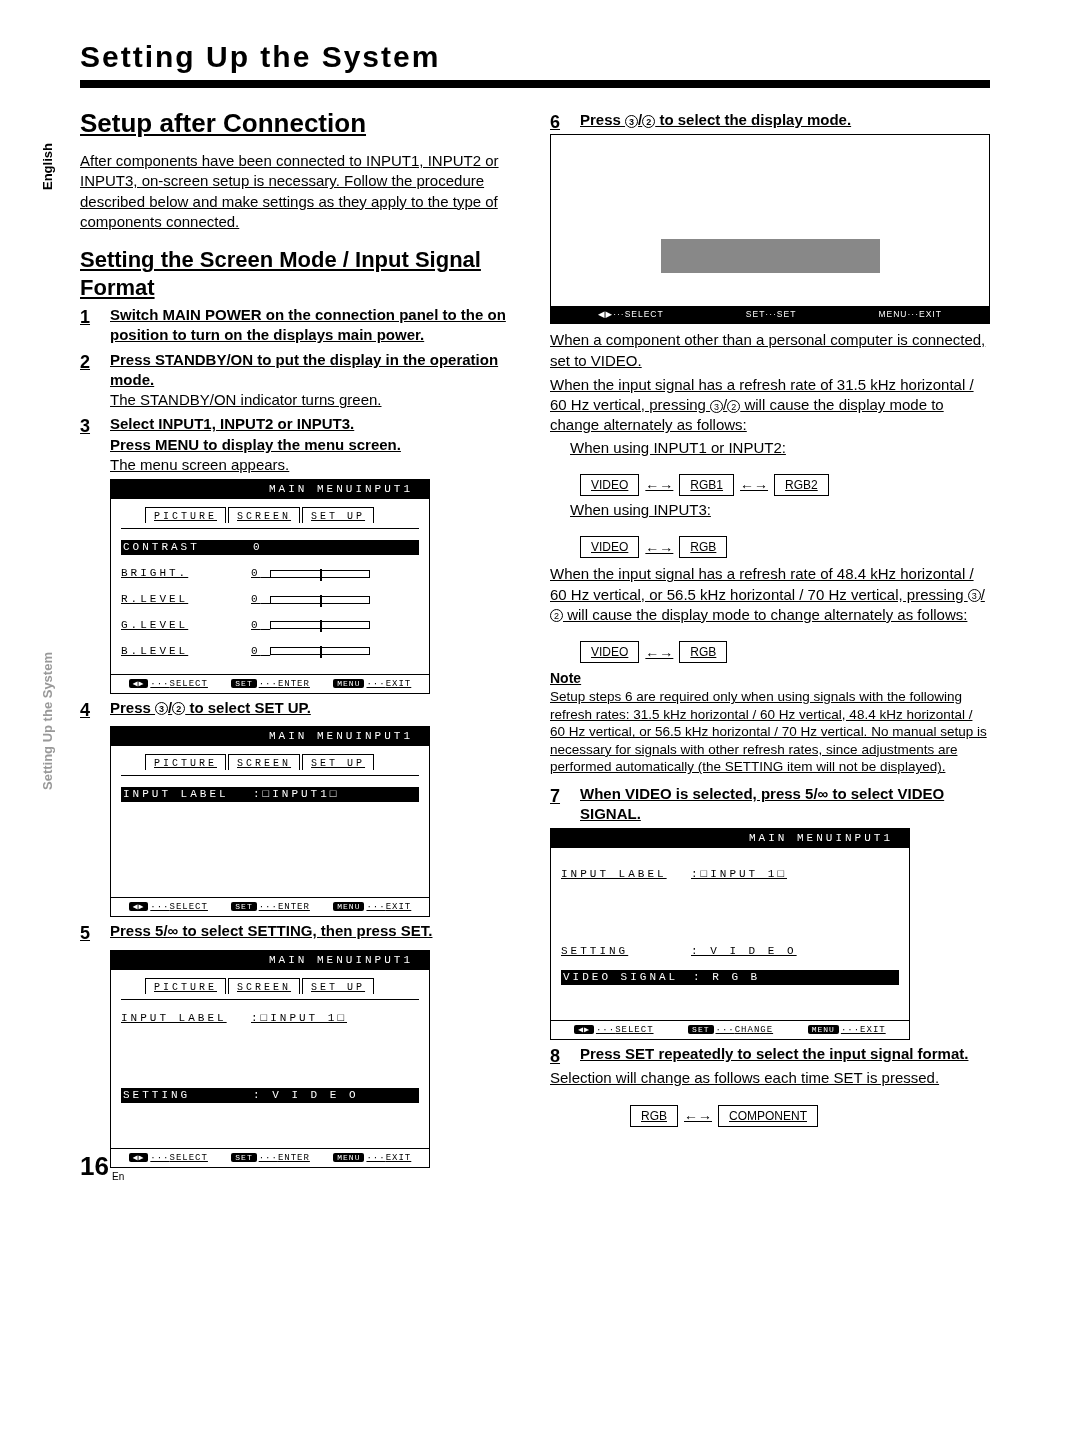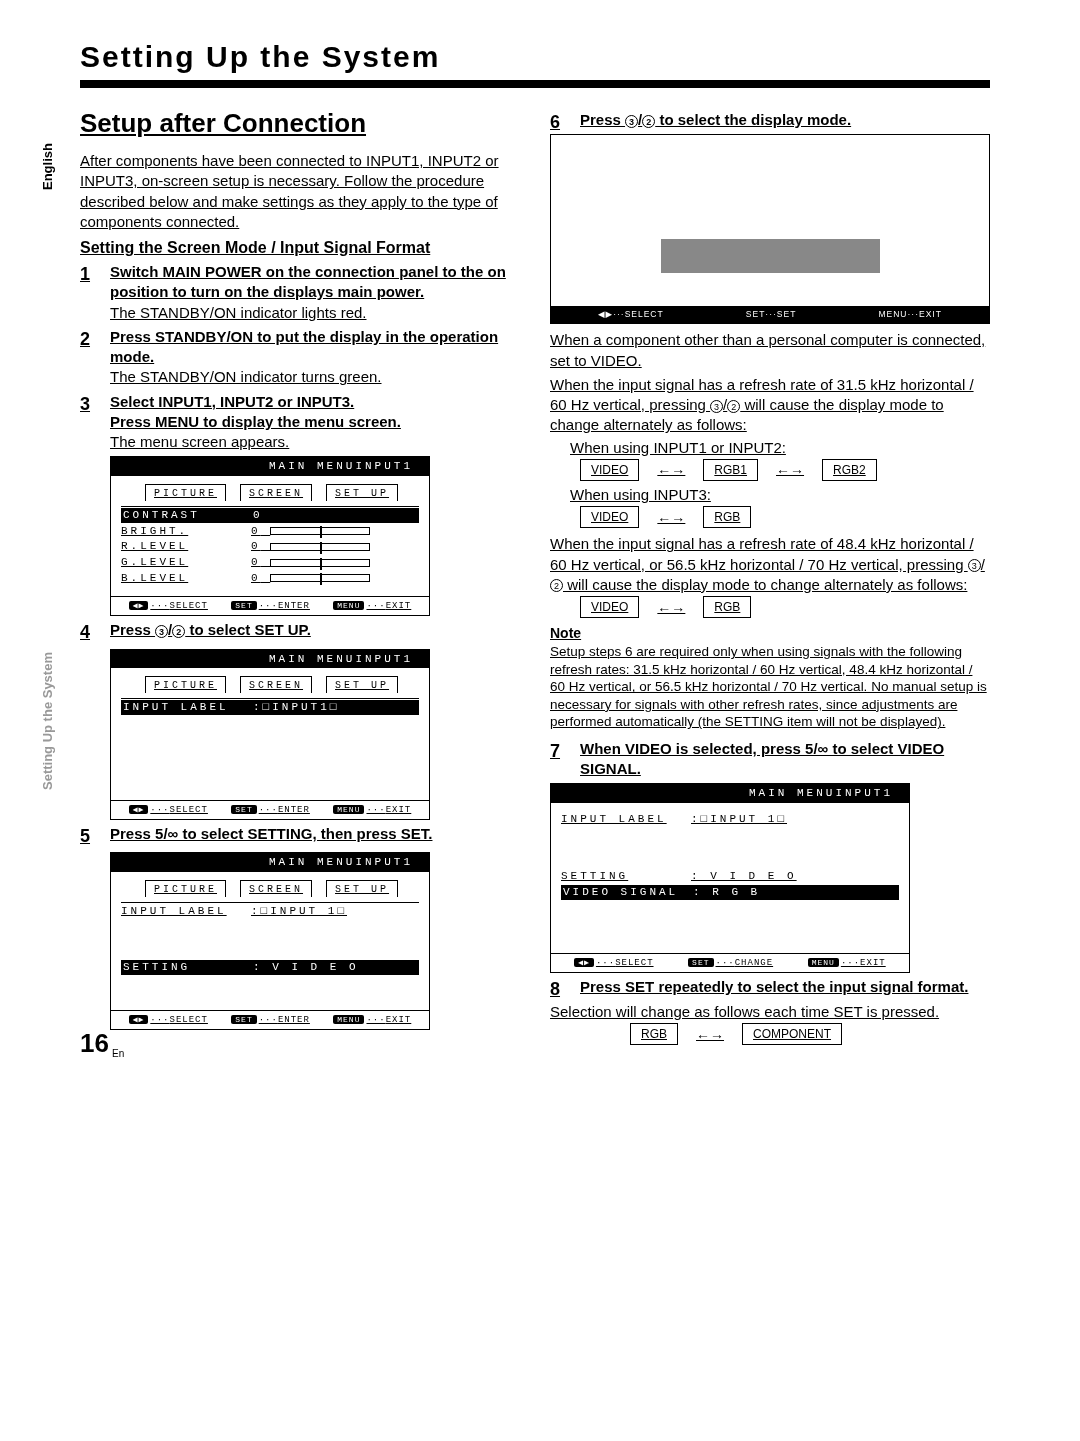--- a/index.html
+++ b/index.html
@@ -48,24 +48,24 @@
     gap: 30px;
     text-decoration: underline;
   }
   .col { flex: 1; min-width: 0; font-size: 15px; line-height: 1.35; }
   h2.section {
     font-size: 26px;
     font-weight: bold;
     margin-bottom: 10px;
   }
   h3.subsection {
-    font-size: 16px;
+    font-size: 22px;
     font-weight: bold;
     line-height: 1.25;
-    margin-top: 6px;
+    margin-top: 14px;
     margin-bottom: 4px;
   }
   .step { display: flex; margin-top: 4px; }
   .stepnum { font-weight: bold; font-size: 18px; width: 30px; flex-shrink: 0; }
   .stepbody { flex: 1; }
   .bold { font-weight: bold; }
   .indent { margin-left: 30px; }
   .menu-box {
     border: 1.5px solid #000;
     margin: 4px 0 4px 30px;
@@ -82,33 +82,33 @@
   }
   .menu-title {
     background: #000;
     color: #fff;
     padding: 2px 16px;
     font-size: 11px;
     display: flex;
     justify-content: flex-end;
   }
   .menu-body { padding: 8px 10px 4px 10px; min-height: 120px; }
-  .menu-tabs { display: flex; gap: 14px; margin-bottom: 6px; padding-left: 24px; }
+  .menu-tabs { display: flex; gap: 2px; margin-bottom: 6px; padding-left: 24px; }
   .tab {
     border: 1px solid #000;
     border-bottom: none;
     padding: 2px 8px 0 8px;
     font-size: 10px;
     background:#fff;
     position: relative;
     z-index:2;
   }
   .tab.active { background: #fff; }
   .tabline { border-top:1px solid #000; margin-top:-1px; position:relative; z-index:1;}
-  .menu-row { display: flex; align-items: center; min-height: 14px; margin: 1px 0; }
+  .menu-row { display: flex; align-items: center; min-height: 14px; margin: 11px 0; }
   .menu-row .label { width: 130px; display:inline-block; }
   .menu-row .val { flex:1; }
   .menu-row.hl { background: #000; color: #fff; padding: 0 2px; }
   .bar-track { display:inline-block; width:100px; height:8px; border:1px solid #000; position:relative; vertical-align:middle;}
   .bar-tick { position:absolute; top:-2px; width:2px; height:12px; background:#000; left:50%; }
   .menu-foot {
     background: #fff;
     color: #000;
     font-size: 9px;
     letter-spacing: 1px;
@@ -118,21 +118,21 @@
   }
   .menu-foot .btn-l { background:#000; color:#fff; padding:0 4px; border-radius:2px; margin-right:2px; font-size:8px;}
   .note-head { font-weight: bold; font-size: 14px; margin-top: 6px;}
   .note-body { font-size: 13.5px; line-height: 1.3; }
   .flowbox {
     border: 1.2px solid #000;
     padding: 2px 10px;
     font-size: 12px;
     display:inline-block;
   }
-  .flowline { display:flex; align-items:center; gap:18px; margin: 1px 0 4px 30px; }
+  .flowline { display:flex; align-items:center; gap:6px; margin: 16px 0 4px 30px; }
   .arrow-lr { font-size:14px; }
   .display-box {
     border: 1.5px solid #000;
     height: 190px;
     margin-bottom:4px;
     position: relative;
     background:#fff;
     padding-left:48px;
   }
   .display-inner {
@@ -173,21 +173,20 @@
       <p>After components have been connected to INPUT1, INPUT2 or INPUT3, on-screen setup is necessary. Follow the procedure described below and make settings as they apply to the type of components connected.</p>
 
       <h3 class="subsection">Setting the Screen Mode / Input Signal Format</h3>
 
       <div class="step">
         <div class="stepnum">1</div>
         <div class="stepbody">
           <span class="bold">Switch MAIN POWER on the connection panel to the on position to turn on the displays main power.</span>
         </div>
       </div>
-      <div class="indent">The STANDBY/ON indicator lights red.</div>
 
       <div class="step">
         <div class="stepnum">2</div>
         <div class="stepbody">
           <span class="bold">Press STANDBY/ON to put the display in the operation mode.</span>
         </div>
       </div>
       <div class="indent">The STANDBY/ON indicator turns green.</div>
 
       <div class="step">

